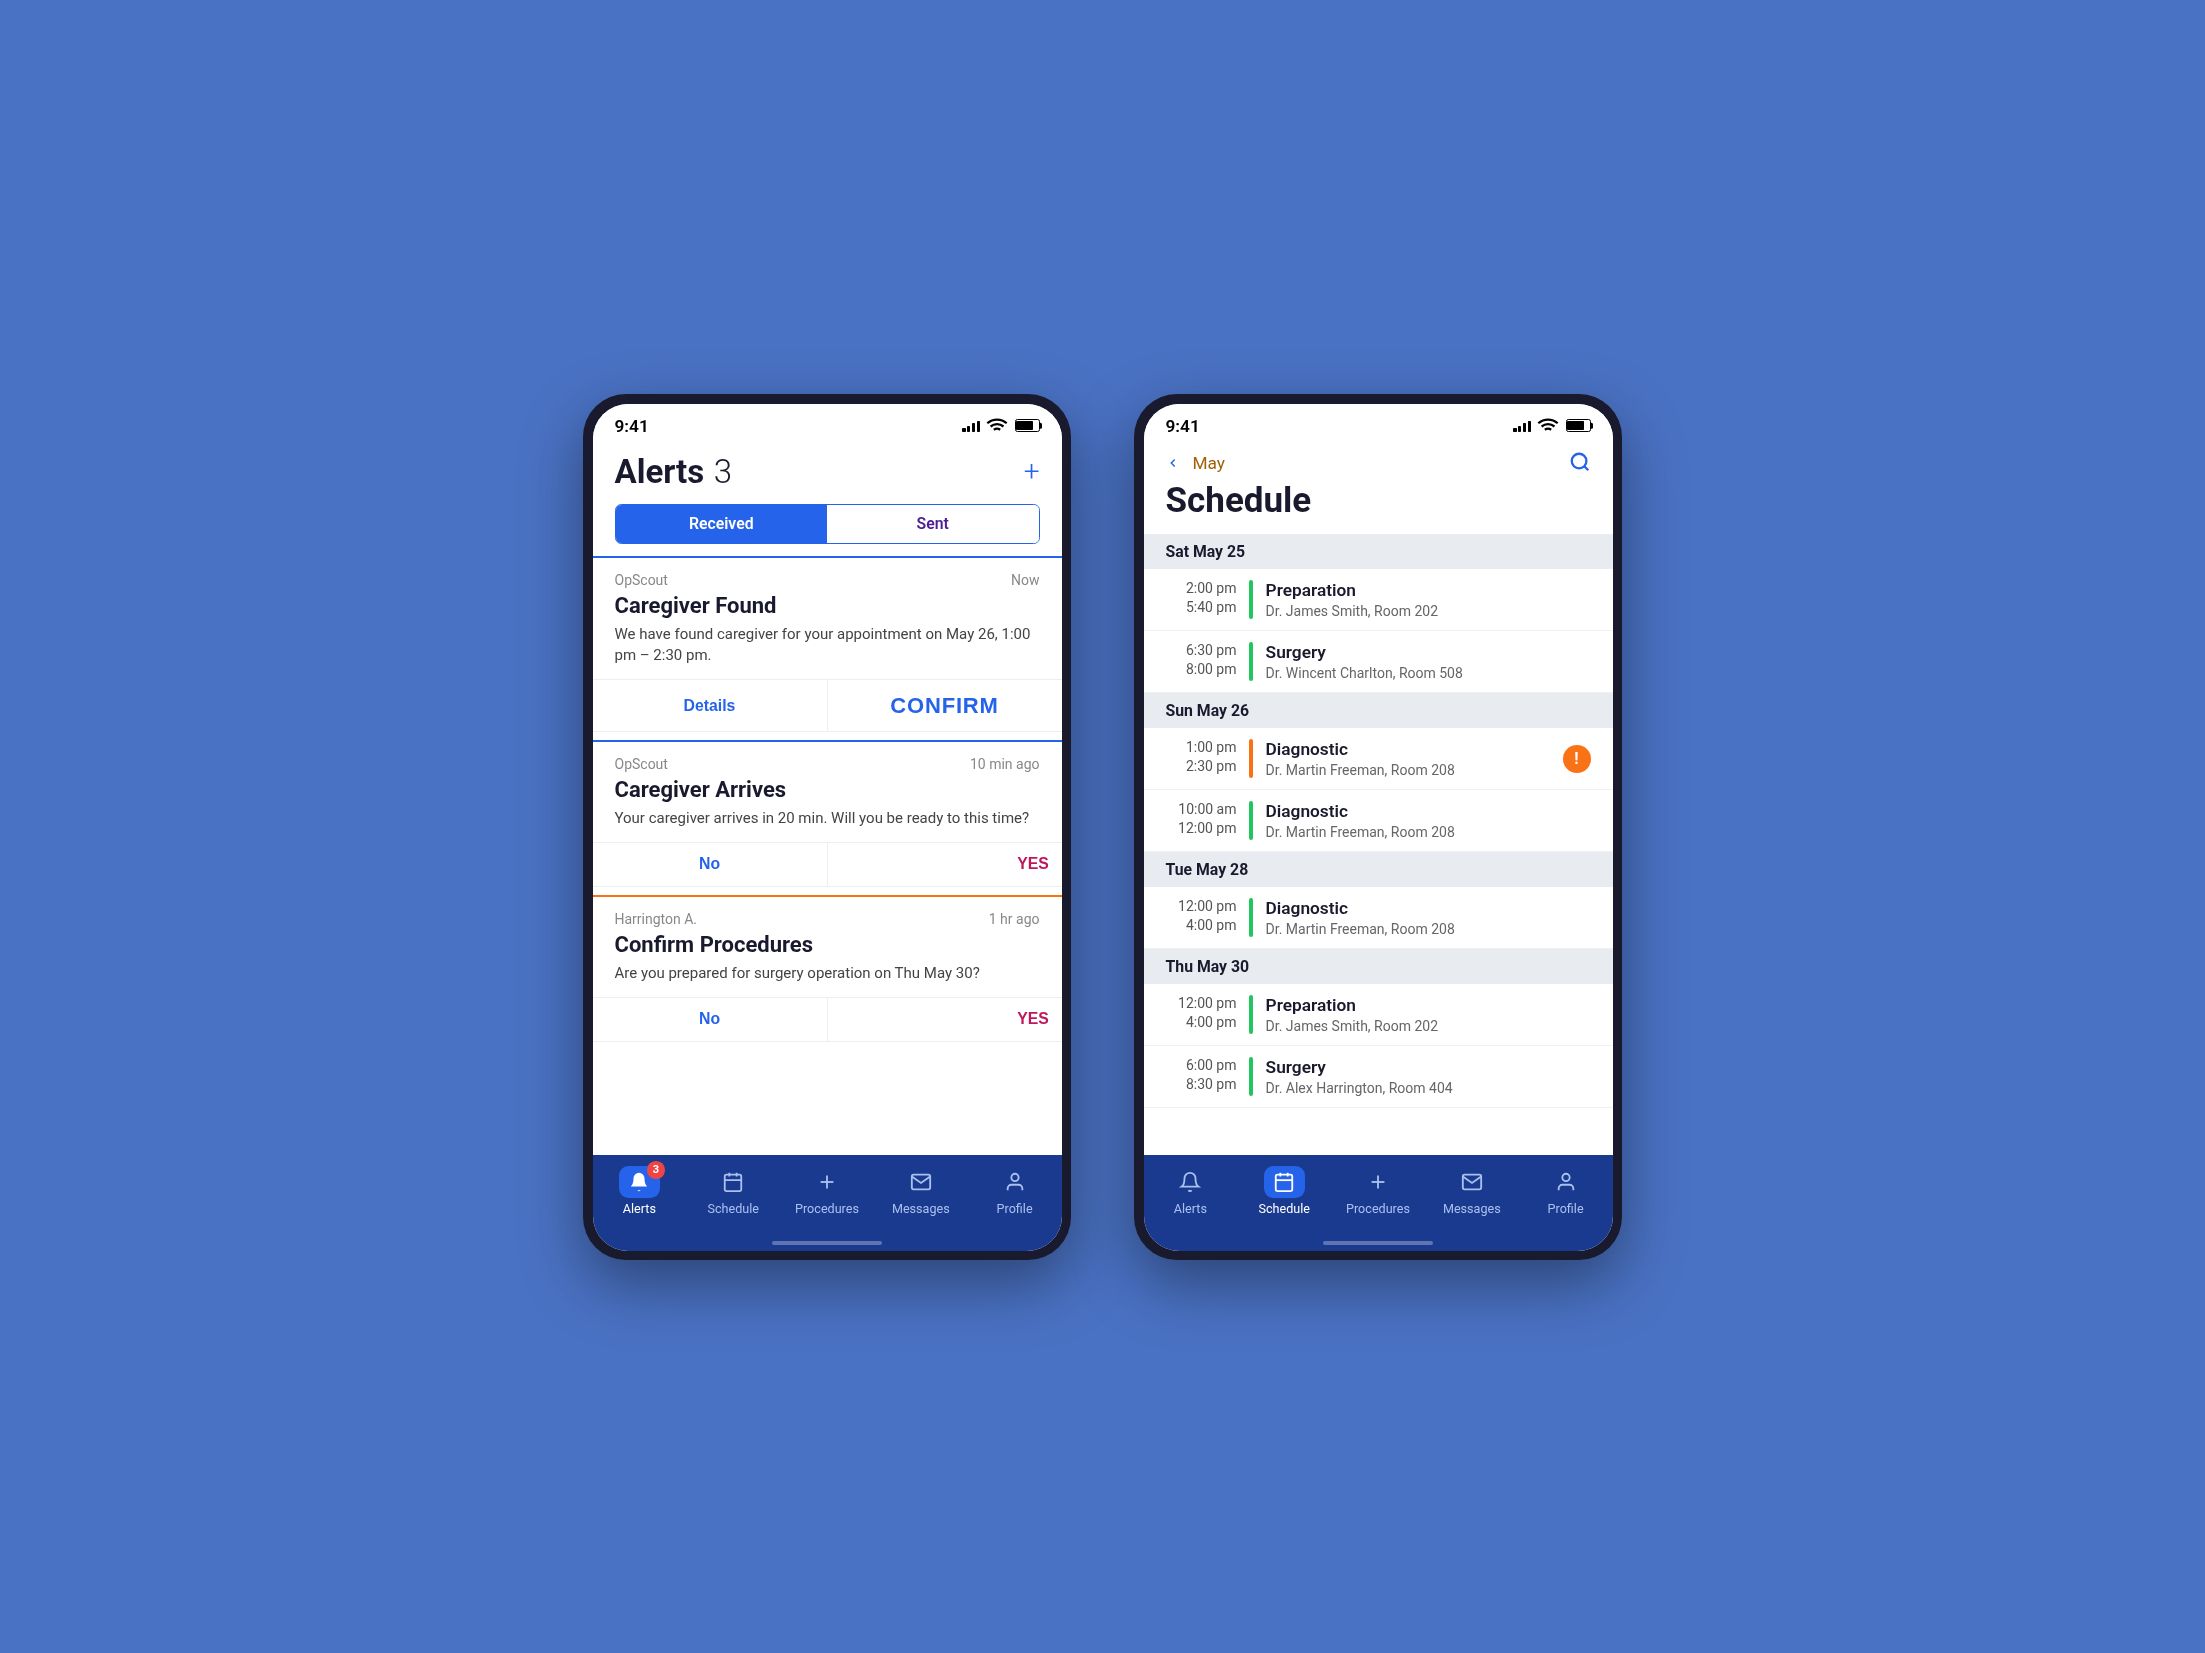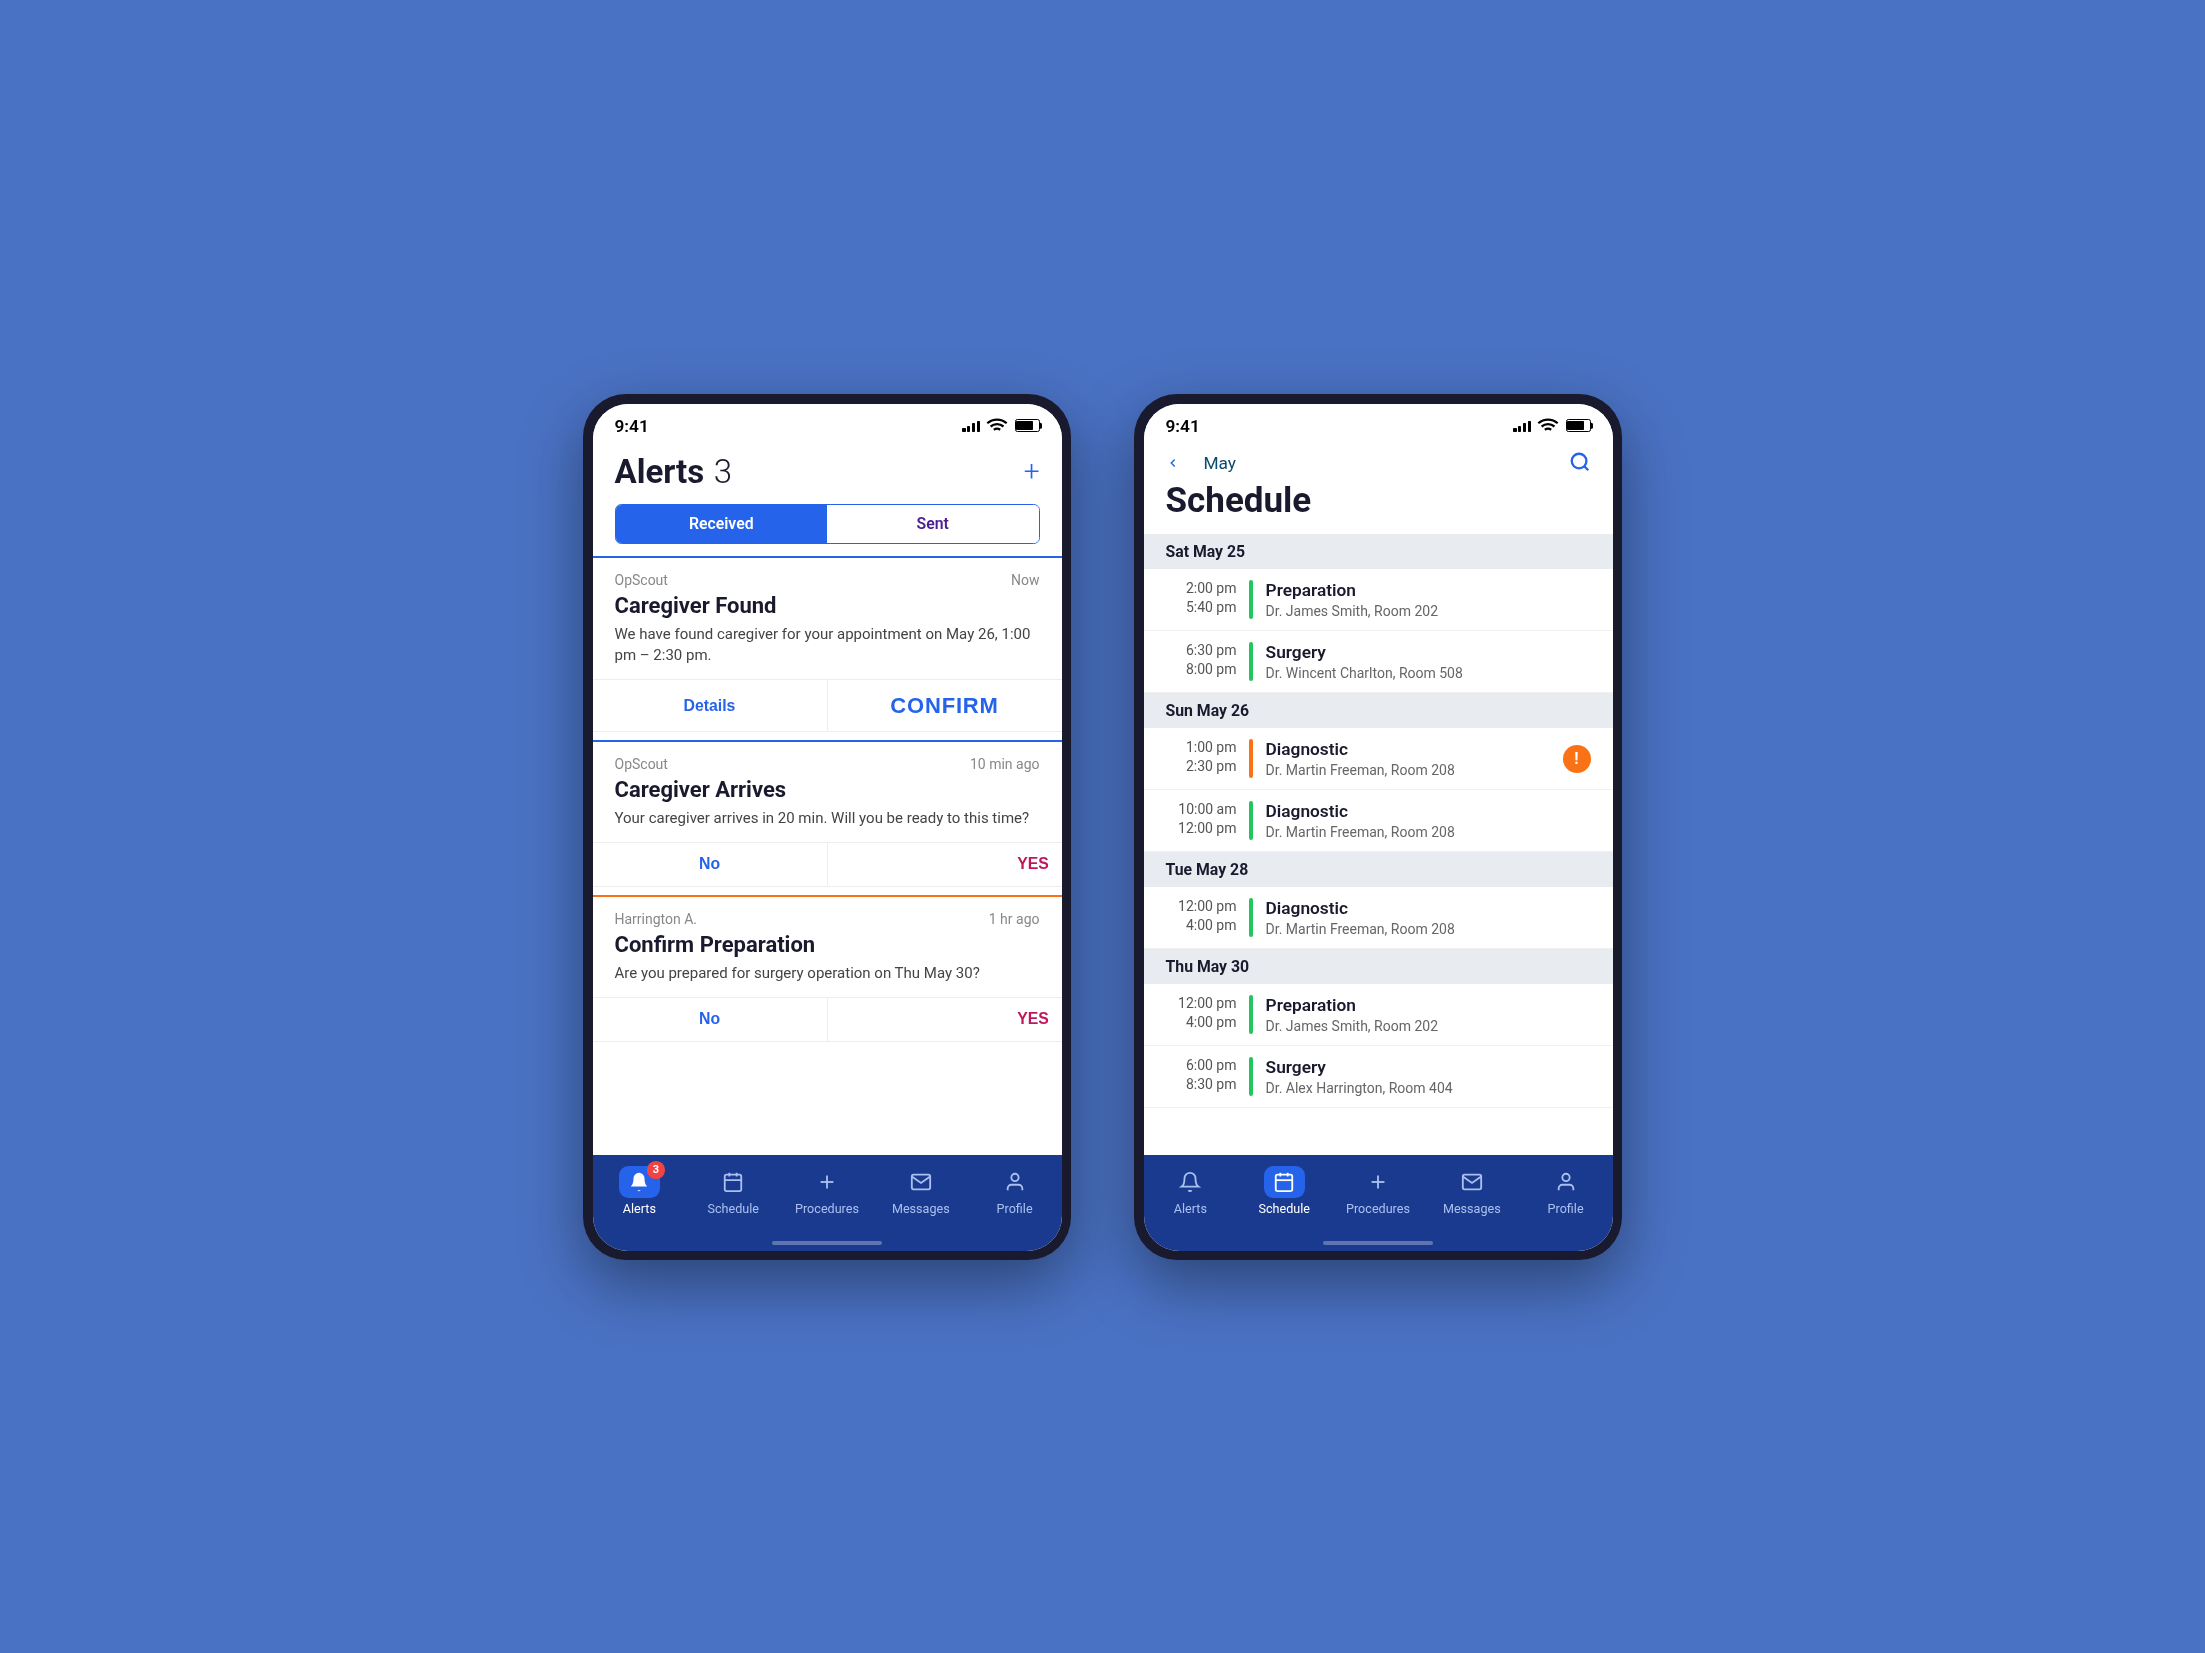--- a/index.html
+++ b/index.html
@@ -297,22 +297,22 @@
     .schedule-nav-header {
       display: flex;
       align-items: center;
       justify-content: space-between;
       padding: 7.9px 22px 4.7px;
       background: #fff;
     }
     .back-btn {
       display: flex;
       align-items: center;
-      gap: 24px;
-      color: #0c4a6e;
+      gap: 13px;
+      color: #a16207;
       font-size: 17.3px;
       cursor: pointer;
     }
     .search-btn {
       color: #2563eb;
       cursor: pointer;
     }
     .schedule-title-text {
       font-size: 35px;
       font-weight: 700;
@@ -451,21 +451,21 @@
             <button class="alert-btn no">No</button>
             <button class="alert-btn yes">YES</button>
           </div>
         </div>
 
         <div class="alert-card orange-top">
           <div class="alert-meta">
             <span class="alert-source">Harrington A.</span>
             <span class="alert-time">1 hr ago</span>
           </div>
-          <div class="alert-title">Confirm Preparation</div>
+          <div class="alert-title">Confirm Procedures</div>
           <div class="alert-body">Are you prepared for surgery operation on Thu May 30?</div>
           <div class="alert-actions">
             <button class="alert-btn no">No</button>
             <button class="alert-btn yes">YES</button>
           </div>
         </div>
 
       </div>
 
       <div class="bottom-nav">

